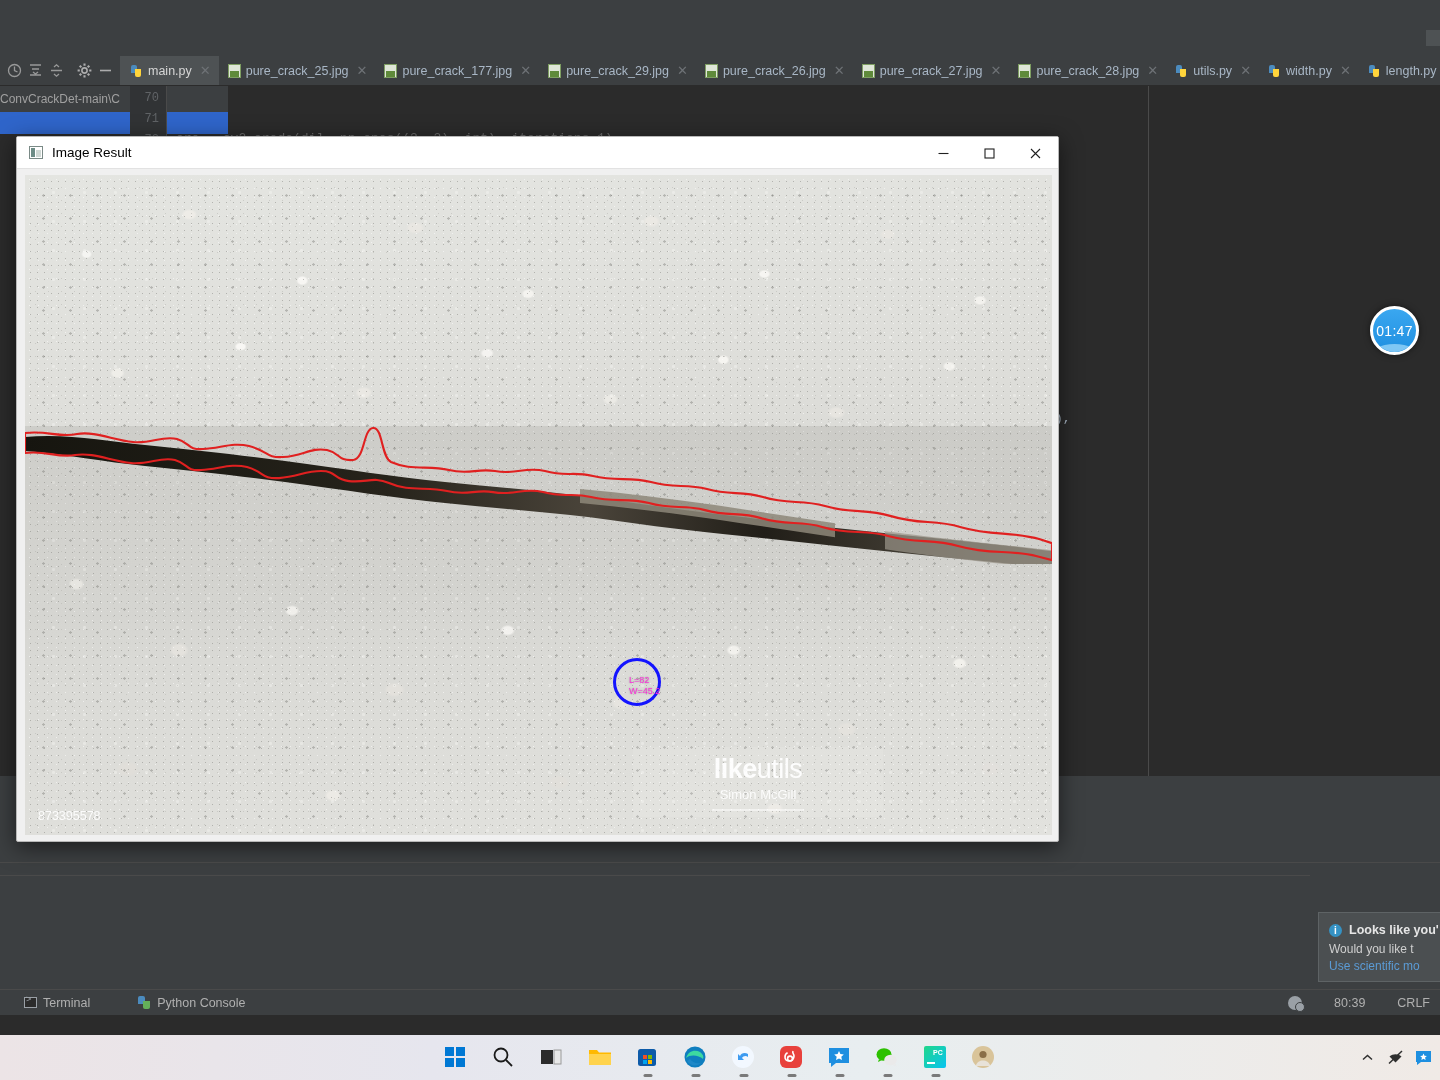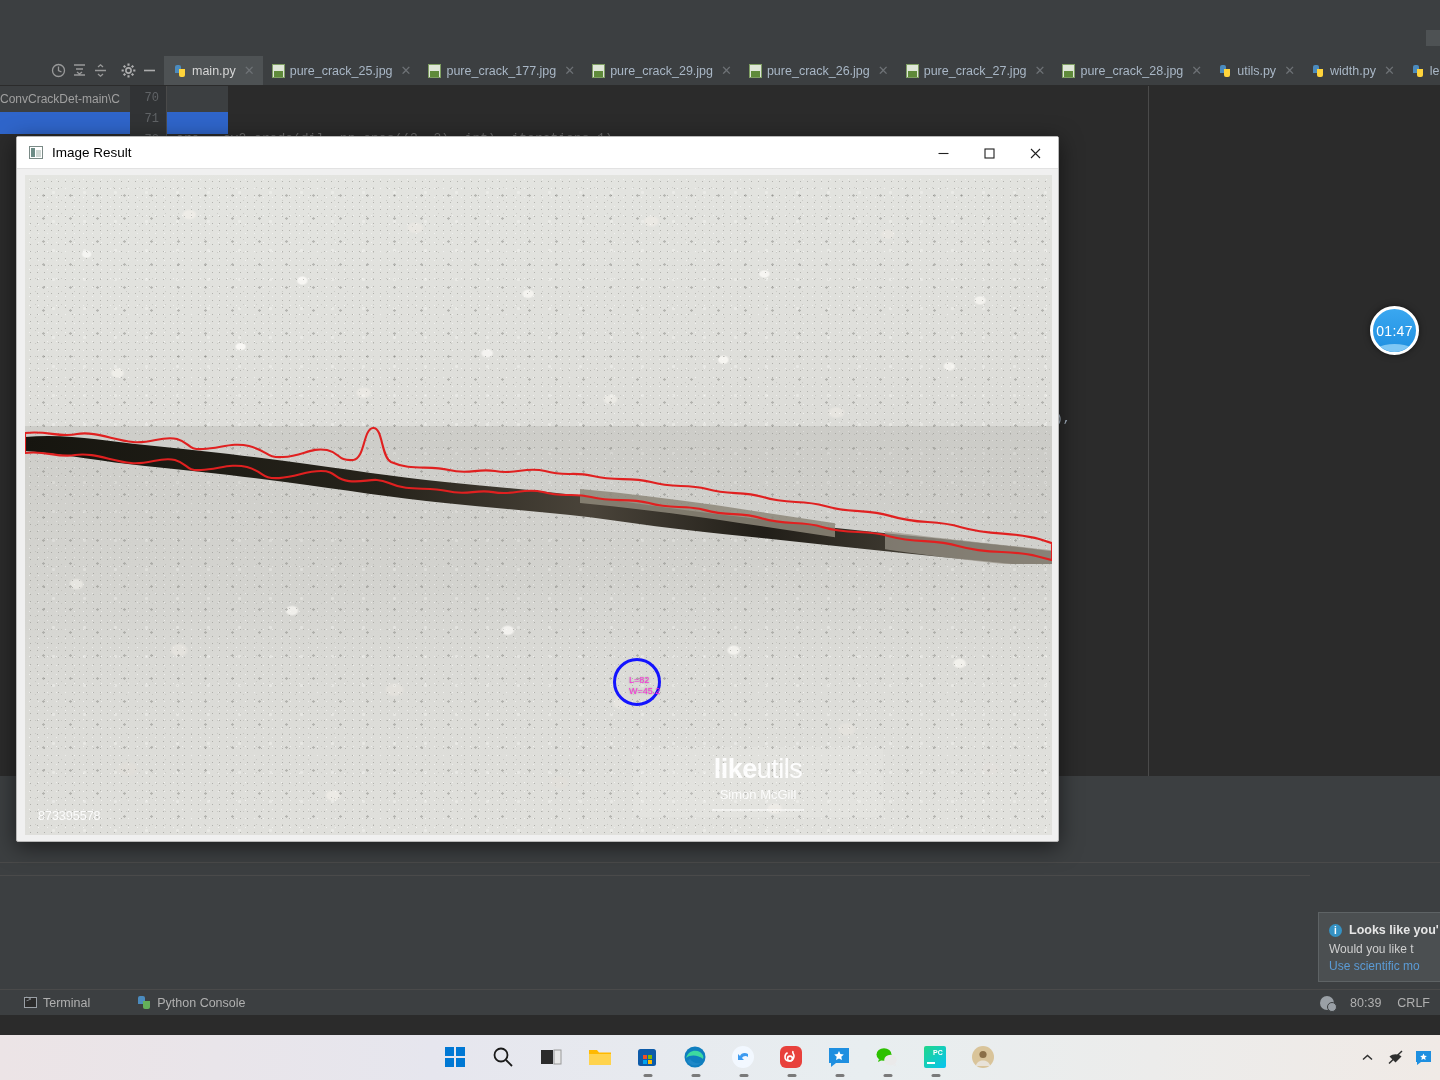--- a/index.html
+++ b/index.html
@@ -31,21 +31,20 @@
   .menubar-right {
     position:absolute; right:0; top:30px; width:14px; height:16px;
     background:#4e5254;
   }
 
   
   .tabstrip {
     position:absolute; left:0; top:56px; width:1440px; height:30px;
     background:#3c3f41; display:flex; align-items:stretch;
     border-bottom:1px solid #2b2b2b;
-    padding-left:44px;
   }
   .tb-icons { display:flex; align-items:center; gap:4px; padding:0 6px;
               border-right:1px solid #4e5254; }
   .tb-ic { width:17px; height:17px; position:relative; opacity:.8; }
   .tab {
     display:flex; align-items:center; gap:5px;
     padding:0 8px 0 9px; font-size:12.5px; color:#a9b7c6;
     white-space:nowrap; position:relative;
   }
   .tab.active { background:#4e5254; color:#d6d6d6; }
@@ -165,21 +164,21 @@
   .notif-body { margin-top:5px; font-size:12px; color:#cfcfcf; white-space:nowrap; }
   .notif-link { margin-top:3px; font-size:12px; color:#5b9bd5; white-space:nowrap; }
 
   
   .statusbar {
     position:absolute; left:0; top:989px; width:1440px; height:26px;
     background:#3c3f41; display:flex; align-items:center;
     font-size:12.5px; color:#b0b0b0; border-top:1px solid #4a4a4a;
   }
   .sb-item { display:flex; align-items:center; gap:6px; padding:0 24px; white-space:nowrap; }
-  .sb-right { position:absolute; right:10px; display:flex; align-items:center; gap:16px; }
+  .sb-right { position:absolute; right:10px; display:flex; align-items:center; gap:32px; }
   .term-ic {
     width:13px; height:11px; background:#2b2b2b; border:1px solid #9aa0a6;
     position:relative;
   }
   .term-ic::after {
     content:">"; position:absolute; left:1px; top:-3px; font-size:9px; color:#9aa0a6;
     font-family:"Liberation Mono", monospace;
   }
   .pyc-ic { width:13px; height:13px; position:relative; }
   .pyc-ic::before { content:""; position:absolute; left:0; top:0; width:7px; height:8px;

